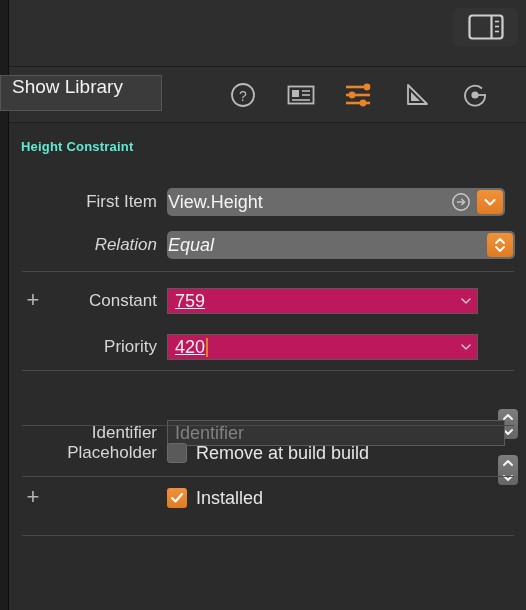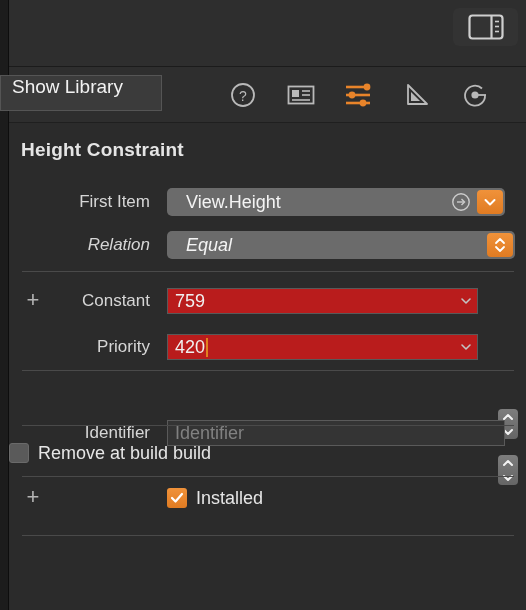--- a/index.html
+++ b/index.html
@@ -100,54 +100,54 @@
   .inspector {
     position: absolute;
     left: 9px; top: 123px;
     width: 517px; height: 487px;
     background: #2b2b2b;
   }
 
   .section-title {
     position: absolute;
     left: 12px; top: 16px;
-    color: #e5e5e5;
-    font-size: 19px;
+    color: #5eead4;
+    font-size: 13px;
     font-weight: bold;
     letter-spacing: 0.2px;
   }
 
   .row {
     position: absolute;
     left: 0;
     width: 517px;
     height: 30px;
     display: flex;
     align-items: center;
   }
   .row-label {
     width: 158px;
     text-align: right;
-    padding-right: 17px;
+    padding-right: 10px;
     box-sizing: border-box;
     color: #d6d6d6;
     font-size: 17px;
     white-space: nowrap;
   }
 
   
   .popup {
     position: relative;
     height: 28px;
     background: #6b6b6b;
     border-radius: 5px;
     display: flex;
     align-items: center;
     box-sizing: border-box;
-    padding-left: 19px;
+    padding-left: 1px;
     color: #f4f4f4;
     font-size: 18px;
   }
   .popup-value { flex: 1; white-space: nowrap; }
   .arrow-circle {
     width: 20px; height: 20px;
     margin-right: 6px;
     flex-shrink: 0;
   }
   .orange-btn {
@@ -159,28 +159,29 @@
     display: flex;
     align-items: center;
     justify-content: center;
     flex-shrink: 0;
   }
 
   
   .combofield {
     position: relative;
     height: 26px;
-    background: #b91c1c;
+    background: #be185d;
     border: 1px solid #595959;
     box-sizing: border-box;
     display: flex;
     align-items: center;
     padding-left: 7px;
     color: #f0f0f0;
     font-size: 18px;
+    text-decoration: underline;
   }
   .combofield .val { flex: 1; white-space: nowrap; display: flex; align-items: center; }
   .caret {
     display: inline-block;
     width: 2px;
     height: 19px;
     background: #e08020;
     margin-left: 1px;
   }
   .combo-chevron {
@@ -421,20 +422,21 @@
     <div class="row" style="top:275px;margin-top:20px;">
       <div class="row-label">Identifier</div>
       <div class="textfield" style="width:338px;">
         <span class="placeholder-text">Identifier</span>
       </div>
     </div>
 
     <div class="divider" style="top:302px;"></div>
 
     <div class="row" style="top:315px;">
+      <div class="row-label">Placeholder</div>
       <div class="checkbox-off"></div>
       <span class="check-label">Remove at build build</span>
     </div>
 
     <div class="divider" style="top:353px;"></div>
 
     <div class="plus-btn" style="top:364px;">+</div>
     <div class="row" style="top:360px;">
       <div class="row-label"></div>
       <div class="checkbox-on">

